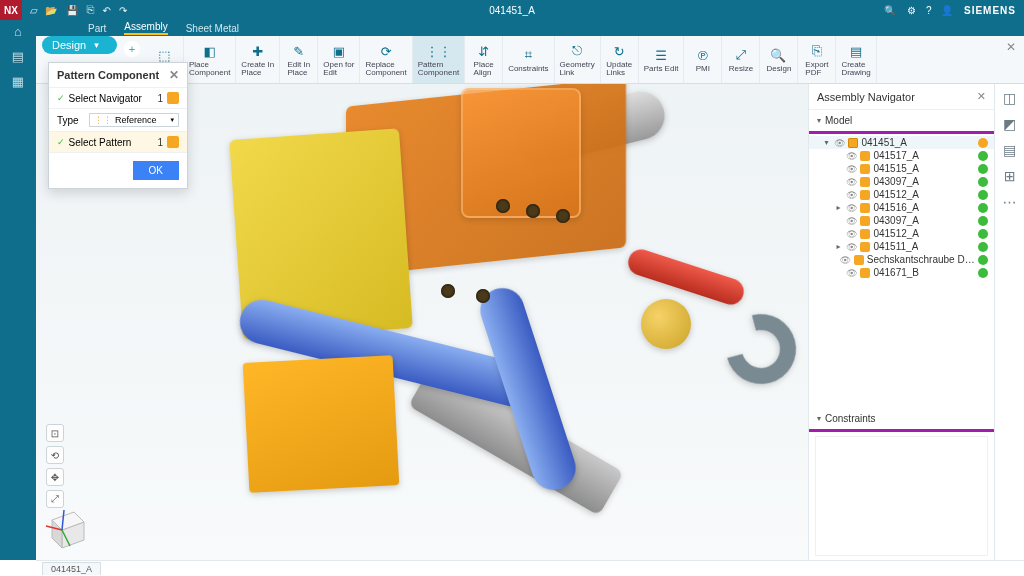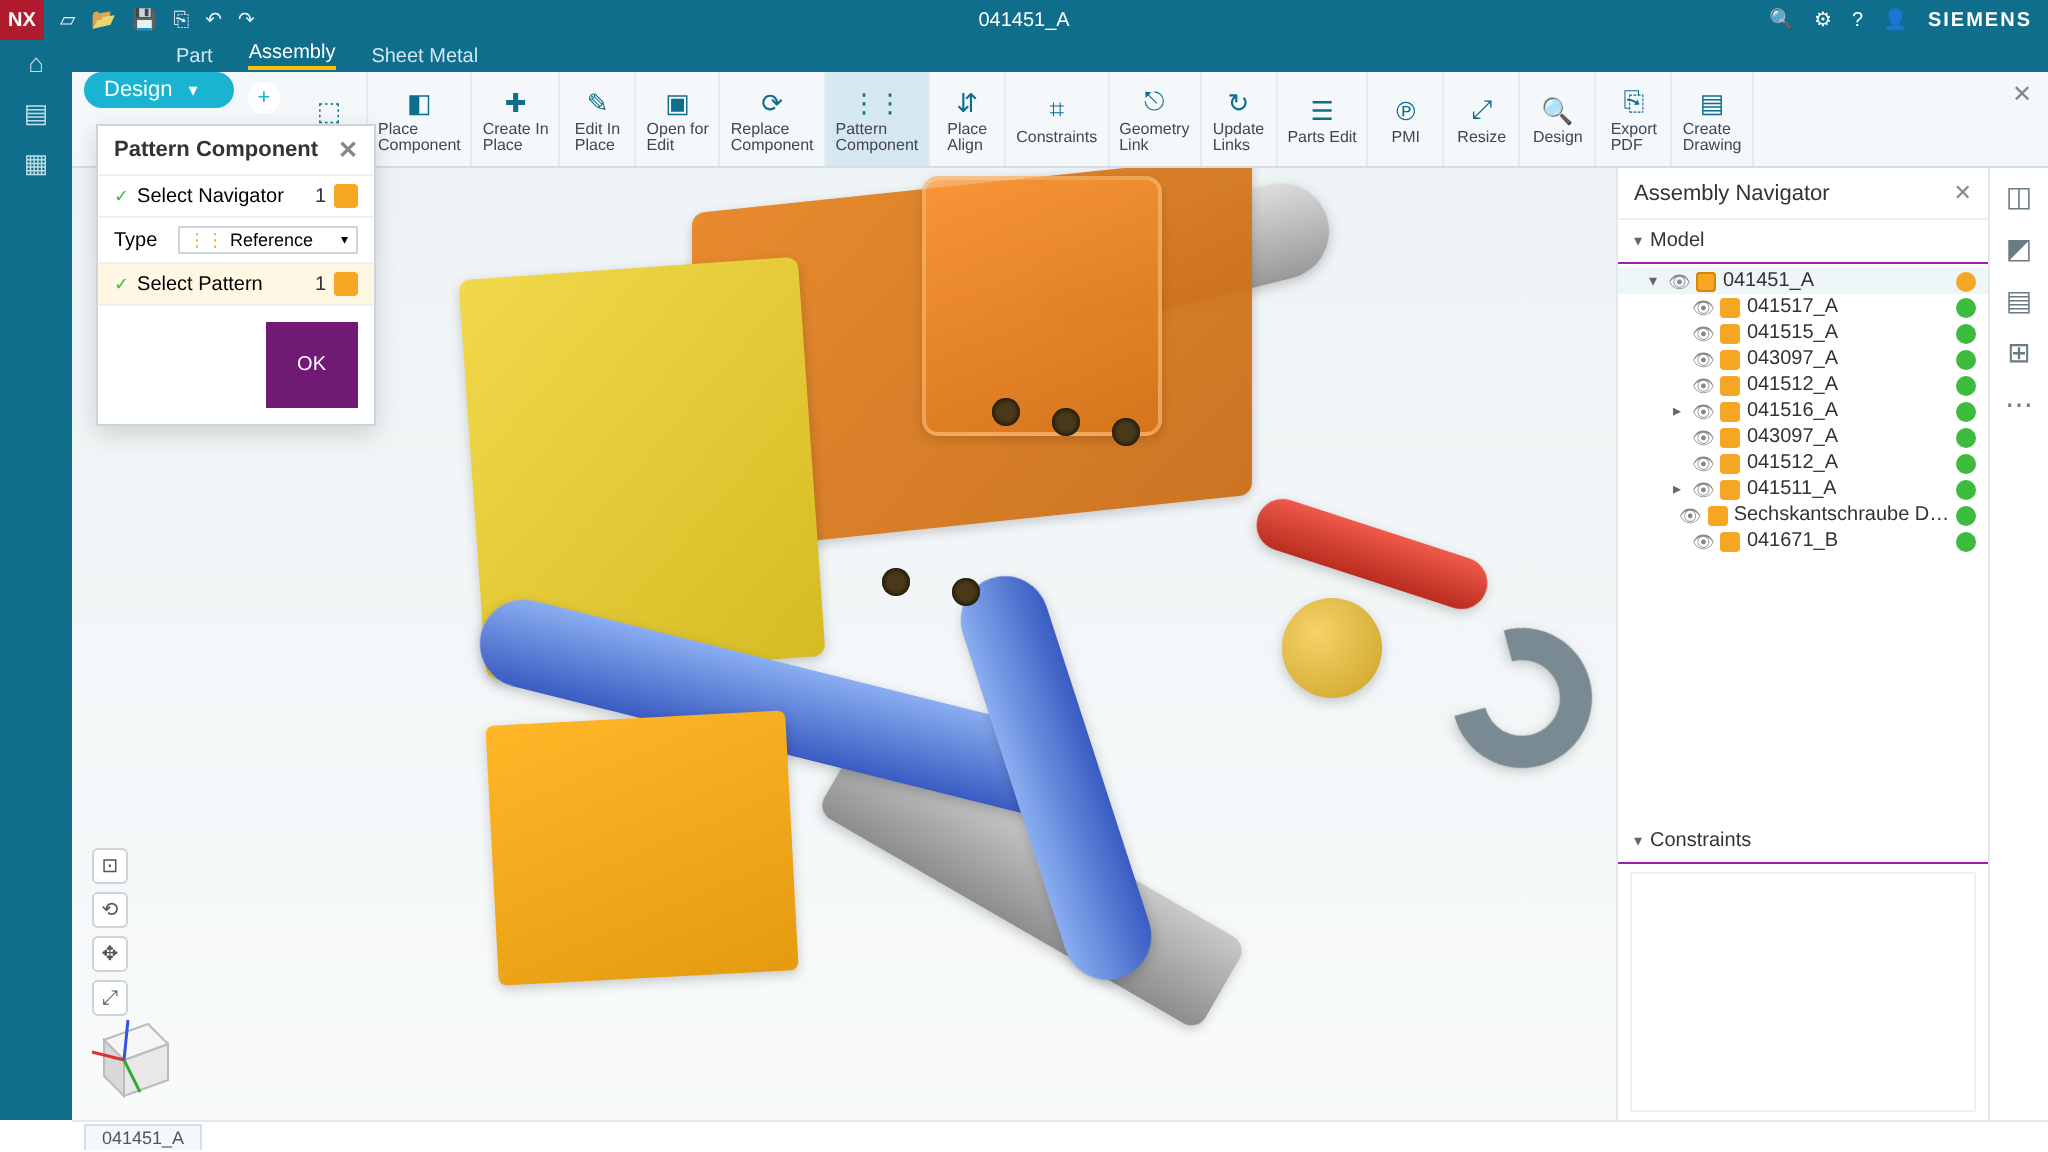--- a/index.html
+++ b/index.html
@@ -23,21 +23,21 @@
 .ribbon-group .label{text-align:left;line-height:1;white-space:pre}
 .ribbon-spacer{width:110px}
 .main{position:absolute;top:84px;bottom:16px;left:36px;right:0;display:flex}
 .leftrail{position:absolute;left:0;top:20px;bottom:16px;width:36px;background:#0f6e8c;display:flex;flex-direction:column;align-items:center;padding-top:4px;gap:10px;color:#cfe8ef;font-size:13px}
 .leftrail span{cursor:pointer;opacity:.9}
 .viewport{flex:1;background:linear-gradient(180deg,#eef3f5,#f8fafb);position:relative;overflow:hidden}
 .rightrail{width:30px;background:#fff;border-left:1px solid #e2e8eb;display:flex;flex-direction:column;align-items:center;padding-top:6px;gap:10px;color:#6b7b84;font-size:14px}
 .rightrail span{cursor:pointer}
 .nav-panel{width:186px;background:#fff;border-left:1px solid #e2e8eb;display:flex;flex-direction:column;font-size:10px;color:#333}
 .nav-header{display:flex;align-items:center;justify-content:space-between;padding:6px 8px;border-bottom:1px solid #eef1f3;font-size:11px}
-.nav-section{padding:5px 8px;border-bottom:1px solid #a21caf;display:flex;align-items:center;gap:4px;cursor:pointer}
+.nav-section{padding:5px 8px;border-bottom:3px solid #a21caf;display:flex;align-items:center;gap:4px;cursor:pointer}
 .nav-section::before{content:"▾";font-size:8px;color:#666}
 .tree{flex:0 0 auto;padding:2px 0 6px 0}
 .tree-row{display:flex;align-items:center;padding:1px 6px 1px 0;gap:3px;font-size:10px;position:relative}
 .tree-row .indent{display:inline-block}
 .tree-row .exp{width:9px;font-size:8px;color:#666;text-align:center}
 .tree-row .eye{font-size:9px;color:#888}
 .tree-row .cube{width:10px;height:10px;background:#f5a623;border-radius:2px;flex-shrink:0}
 .tree-row .cube.asm{background:#f5a623;box-shadow:0 0 0 1px #d48806 inset}
 .tree-row .status{width:10px;height:10px;border-radius:50%;background:#3dbb3d;margin-left:auto;flex-shrink:0}
 .tree-row.top{background:#eef6f9}
@@ -49,21 +49,21 @@
 .dialog-header .x{cursor:pointer;color:#888;font-size:12px}
 .dialog-row{display:flex;align-items:center;padding:4px 8px;gap:4px;border-top:1px solid #eef1f3}
 .dialog-row.sel{background:#fdf7e3}
 .dialog-row .check{color:#3dbb3d;font-size:9px}
 .dialog-row .label{flex:1}
 .dialog-row .count{color:#333}
 .dialog-row .cube-ic{width:12px;height:12px;background:#f5a623;border-radius:2px}
 .type-select{display:flex;align-items:center;border:1px solid #ccd4d9;padding:1px 4px;font-size:9px;gap:3px;background:#fff}
 .type-select::after{content:"▾";font-size:7px;margin-left:auto}
 .dialog-footer{padding:8px;display:flex;justify-content:flex-end;border-top:1px solid #eef1f3}
-.ok-btn{background:#701a75;color:#fff;border:none;padding:16px 16px;font-size:10px;cursor:pointer}
+.ok-btn{background:#3b82f6;color:#fff;border:none;padding:4px 16px;font-size:10px;cursor:pointer}
 .statusbar{position:absolute;bottom:0;left:36px;right:0;height:16px;background:#fff;border-top:1px solid #e2e8eb;display:flex;align-items:center;padding:0 6px;font-size:9px;color:#555}
 .status-tab{border:1px solid #d5dee3;border-bottom:none;padding:1px 8px;background:#f5f8fa}
 .view-ctrl{position:absolute;left:10px;top:340px;display:flex;flex-direction:column;gap:4px;z-index:5}
 .view-ctrl span{width:18px;height:18px;background:rgba(255,255,255,.85);border:1px solid #ccd4d9;border-radius:3px;display:flex;align-items:center;justify-content:center;font-size:10px;color:#555;cursor:pointer}
 .triad{position:absolute;left:6px;bottom:8px;width:56px;height:56px;z-index:5}
 
 .part{position:absolute;filter:drop-shadow(0 2px 3px rgba(0,0,0,.2))}
 .p-orange{background:linear-gradient(135deg,#e8821e,#c96a12);width:280px;height:170px;left:310px;top:8px;transform:skewY(-6deg);border-radius:6px;opacity:.92}
 .p-orange2{background:linear-gradient(160deg,#ff9a3c,#d77418);width:120px;height:130px;left:425px;top:4px;border-radius:8px;border:2px solid rgba(255,190,120,.8);opacity:.75}
 .p-yellow{background:linear-gradient(135deg,#f2d94b,#d6bb23);width:170px;height:200px;left:200px;top:50px;transform:rotate(-4deg);border-radius:6px}

